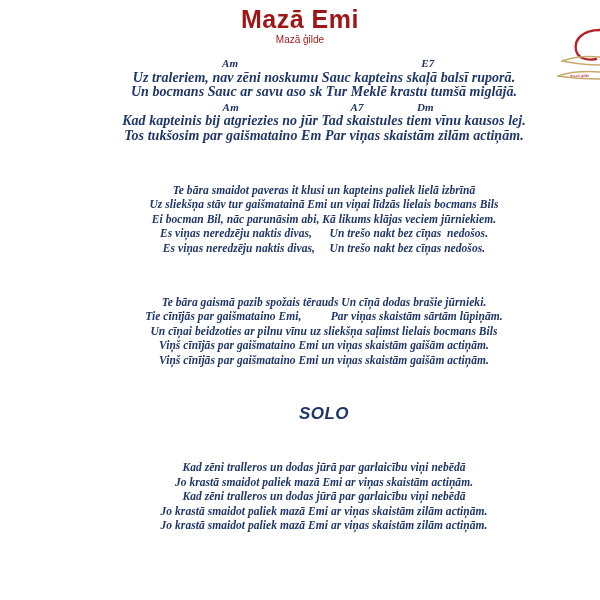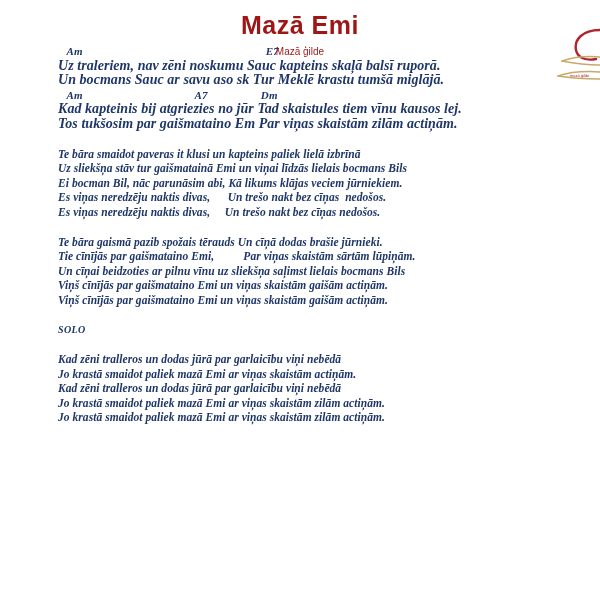--- a/index.html
+++ b/index.html
@@ -22,21 +22,21 @@
     position: relative;
     z-index: 2;
   }
   .song-title {
     font-family: "Liberation Sans", "DejaVu Sans", sans-serif;
     font-size: 25px;
     font-weight: bold;
     color: #9e1616;
     letter-spacing: 0.5px;
     line-height: 1.05;
-    margin: 8px;
+    margin: 2px;
   }
   .song-subtitle {
     font-family: "Liberation Sans", "DejaVu Sans", sans-serif;
     font-size: 10px;
     font-weight: normal;
     color: #9e1616;
     margin: 1px 0 0 0;
     line-height: 1.1;
   }
 
@@ -55,21 +55,22 @@
   .sheet {
     position: absolute;
     top: 44px;
     left: 0;
     right: 0;
     padding: 0 10px 0 58px;
     box-sizing: border-box;
   }
 
   .block {
-    margin: 0;
+    margin: 12px;
+    text-align: center;
   }
   .spacer {
     height: 15px;
   }
 
   .chordline, .lyricline, .plainline {
     font-family: "Liberation Serif", "DejaVu Serif", serif;
     font-style: italic;
     font-weight: bold;
     color: #1f3668;
@@ -80,25 +81,25 @@
     margin: 0;
   }
   .chordline {
     font-size: 11px;
     letter-spacing: 0.2px;
   }
   .plainline {
     font-size: 11.5px;
   }
   .section-label {
-    font-family: Liberation Serif, serif;
+    font-family: Liberation Sans, sans-serif;
     font-style: italic;
     font-weight: bold;
     color: #1f3668;
-    font-size: 10px;
+    font-size: 17px;
     line-height: 14.6px;
     letter-spacing: 0.4px;
     margin: 0;
   }
 </style>
 </head>
 <body>
 
 <div class="header">
   <div class="song-title">Mazā Emi</div>

